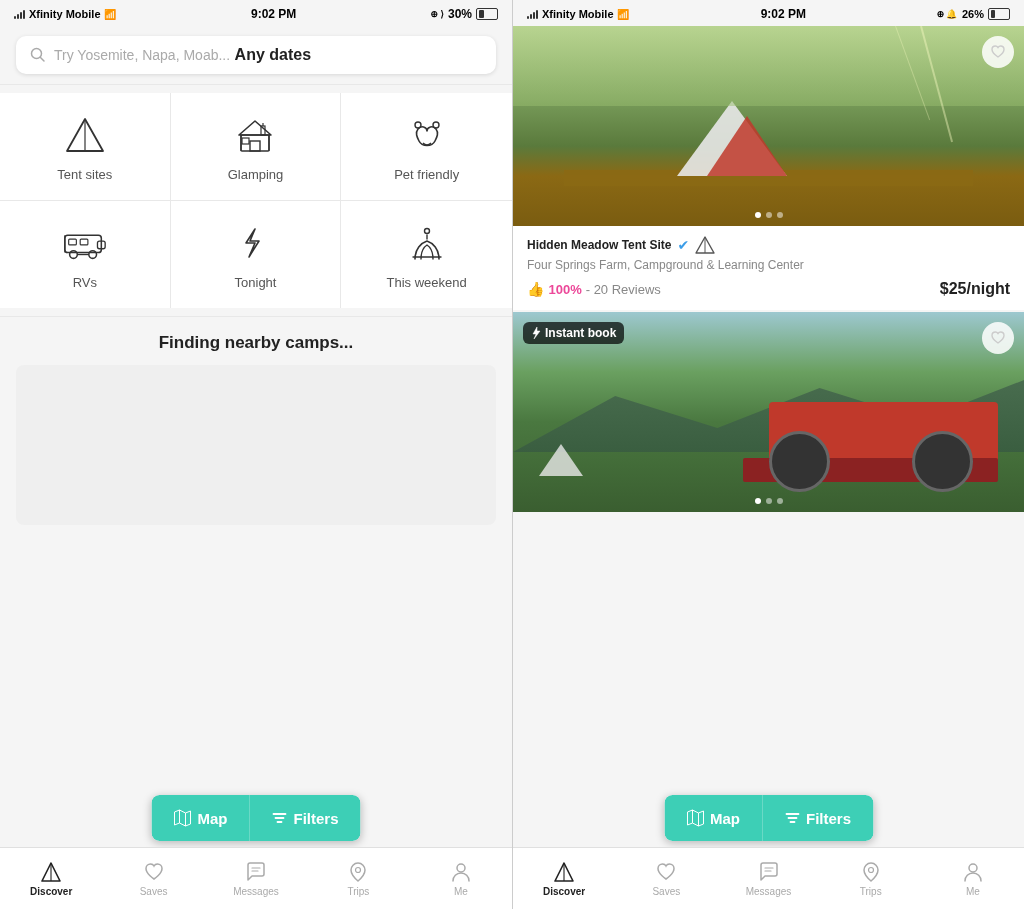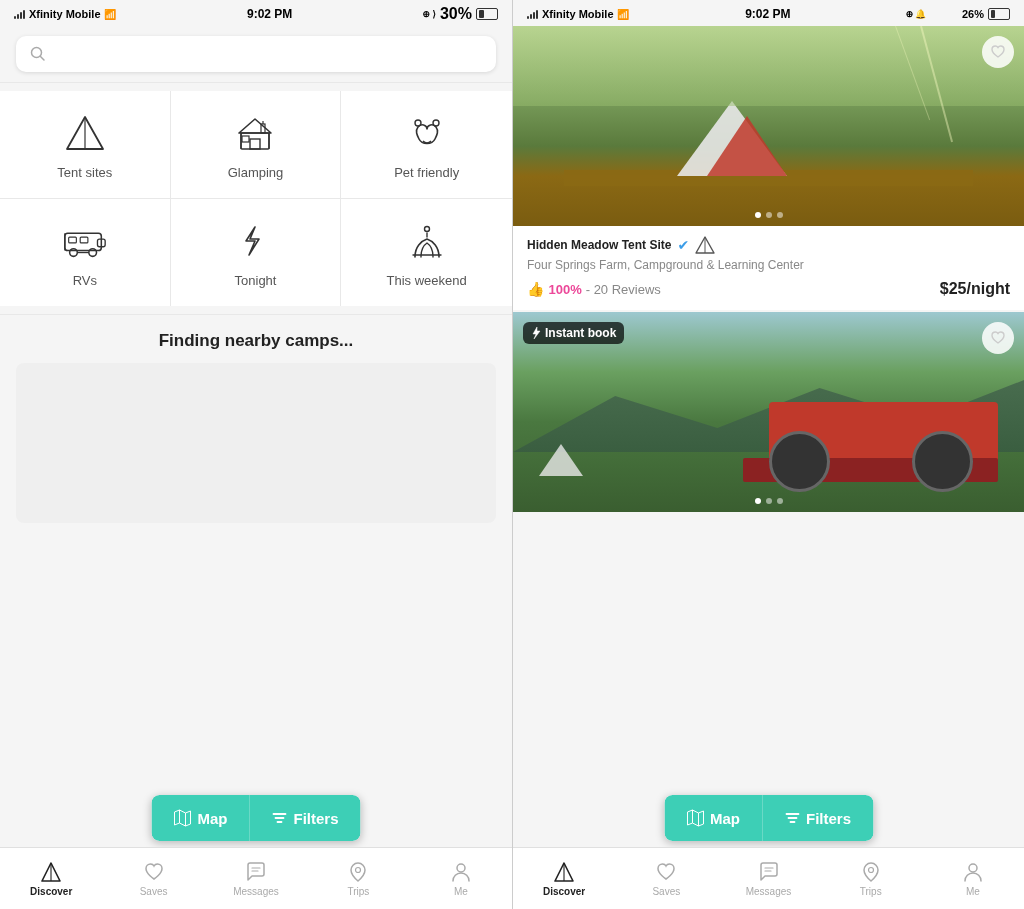--- a/index.html
+++ b/index.html
@@ -365,33 +365,37 @@
           <span style="height:5px"></span>
           <span style="height:7px"></span>
           <span style="height:9px"></span>
         </div>
         <span>Xfinity Mobile</span>
         <span class="wifi-icon">📶</span>
       </div>
       <div style="font-size:12px;font-weight:700;">9:02 PM</div>
       <div class="status-right">
         <span style="font-size:9px;">⊕ ⟩</span>
-        <span style="font-size:16px;">30%</span>
+        <span style="font-size:12px;">30%</span>
         <div class="battery-icon">
           <div class="battery-fill" style="width:30%"></div>
         </div>
       </div>
     </div>
 
     <div class="search-bar-container">
       <div class="search-bar">
         <svg width="16" height="16" viewBox="0 0 16 16" fill="none">
           <circle cx="6.5" cy="6.5" r="5" stroke="#aaa" stroke-width="1.5"></circle>
           <line x1="10.5" y1="10.5" x2="14" y2="14" stroke="#aaa" stroke-width="1.5" stroke-linecap="round"></line>
         </svg>
+        <span>
+          <span class="search-placeholder">Try Yosemite, Napa, Moab...</span>
+          <span class="search-bold">Any dates</span>
+        </span>
       </div>
     </div>
 
     <div class="categories-grid">
 
       <div class="category-cell">
         <div class="category-icon">
           <svg width="44" height="44" viewBox="0 0 44 44" fill="none">
             <polygon points="22,6 4,38 40,38" stroke="#333" stroke-width="1.8" fill="none" stroke-linejoin="round"></polygon>
             <line x1="22" y1="6" x2="22" y2="38" stroke="#333" stroke-width="1.2"></line>
@@ -552,21 +556,21 @@
           <span style="height:5px"></span>
           <span style="height:7px"></span>
           <span style="height:9px"></span>
         </div>
         <span>Xfinity Mobile</span>
         <span class="wifi-icon">📶</span>
       </div>
       <div style="font-size:12px;font-weight:700;">9:02 PM</div>
       <div class="status-right">
         <span style="font-size:9px;">⊕ 🔔</span>
-        <span style="font-size:11px;margin-left:31px;">26%</span>
+        <span style="font-size:11px;">26%</span>
         <div class="battery-icon">
           <div class="battery-fill" style="width:26%"></div>
         </div>
       </div>
     </div>
 
     <div class="right-screen-scroll">
 
       <div class="listing-card">
         <div class="listing-image">

